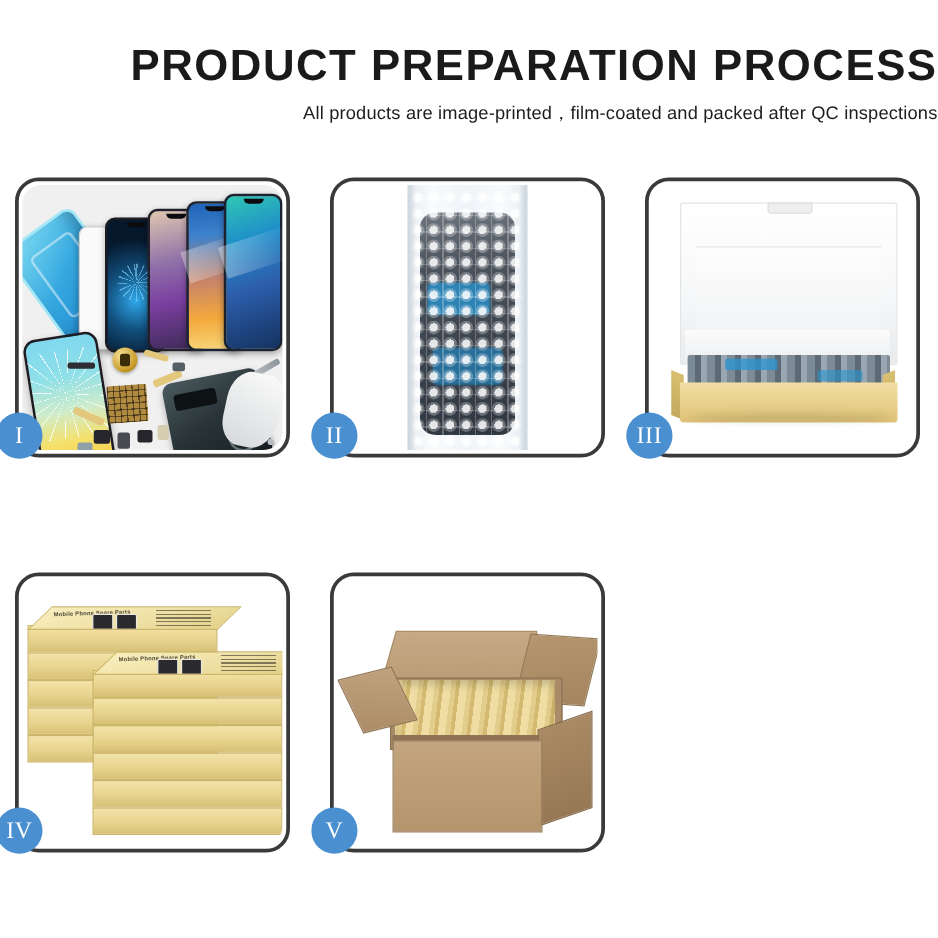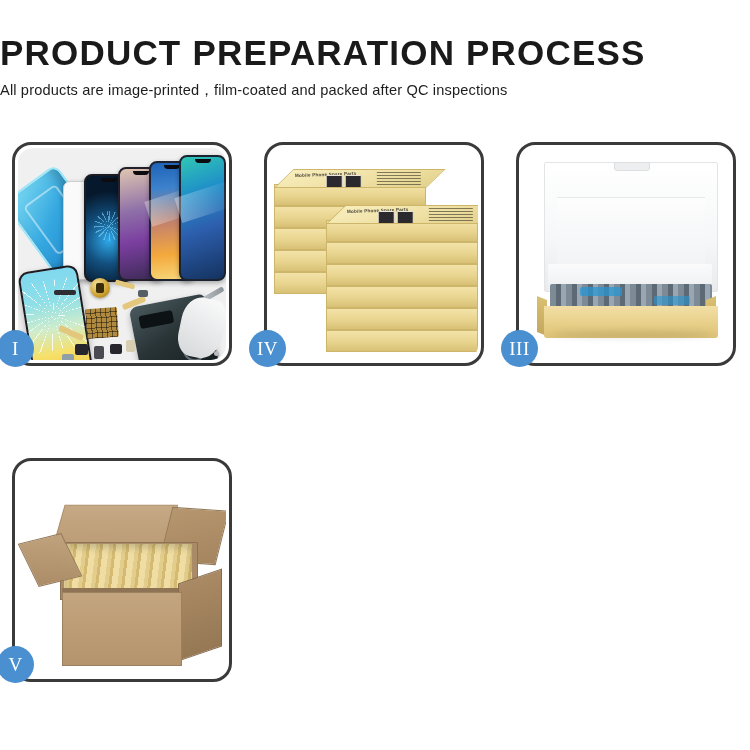--- a/index.html
+++ b/index.html
@@ -19,21 +19,21 @@
     height: 750px;
     background: #ffffff;
   }
 
   
   .header {
     position: absolute;
     top: 34px;
     left: 0;
     width: 750px;
-    text-align: left;
+    text-align: right;
   }
   .title {
     font-size: 35px;
     font-weight: bold;
     letter-spacing: 1.2px;
     color: #1a1a1a;
     line-height: 1.08;
     white-space: nowrap;
   }
   .subtitle {
@@ -679,20 +679,43 @@
         <div class="tiny t6"></div>
         <div class="tweezer"></div>
         <div class="glove"></div>
         <div class="screw s1"></div>
         <div class="screw s2"></div>
 
       </div>
       <div class="badge">I</div>
     </div>
 
+    <div class="panel">
+      <div class="panel-media scene-bubble">
+        <div class="wrap-sleeve"></div>
+        <div class="wrapped-item"></div>
+        <div class="bubbles"></div>
+        <div class="sleeve-edge left"></div>
+        <div class="sleeve-edge right"></div>
+      </div>
+      <div class="badge">II</div>
+    </div>
+
+    <div class="panel">
+      <div class="panel-media scene-mailer">
+        <div class="mailer-lid"></div>
+        <div class="mailer-foam"></div>
+        <div class="mailer-contents"></div>
+        <div class="mailer-side-l"></div>
+        <div class="mailer-side-r"></div>
+        <div class="mailer-front"></div>
+        <div class="mailer-shadow"></div>
+      </div>
+      <div class="badge">III</div>
+    </div>
 
     <div class="panel">
       <div class="panel-media scene-stack">
 
         <div class="lstack">
           <div class="sbox" style="top:36px;">
             <div class="sbox-top">
               <span class="slabel">Mobile Phone Spare Parts</span>
               <span class="sphone a"></span>
               <span class="sphone b"></span>
@@ -719,33 +742,20 @@
           <div class="sbox" style="top:138px;"></div>
           <div class="sbox" style="top:160px;"></div>
           <div class="sbox" style="top:182px;"></div>
         </div>
 
       </div>
       <div class="badge">IV</div>
     </div>
 
     <div class="panel">
-      <div class="panel-media scene-mailer">
-        <div class="mailer-lid"></div>
-        <div class="mailer-foam"></div>
-        <div class="mailer-contents"></div>
-        <div class="mailer-side-l"></div>
-        <div class="mailer-side-r"></div>
-        <div class="mailer-front"></div>
-        <div class="mailer-shadow"></div>
-      </div>
-      <div class="badge">III</div>
-    </div>
-
-    <div class="panel">
       <div class="panel-media scene-open">
         <div class="oc-flap-back"></div>
         <div class="oc-flap-right"></div>
         <div class="oc-inner"></div>
         <div class="oc-goods"></div>
         <div class="oc-flap-left"></div>
         <div class="oc-lip"></div>
         <div class="oc-side"></div>
         <div class="oc-front"></div>
       </div>

